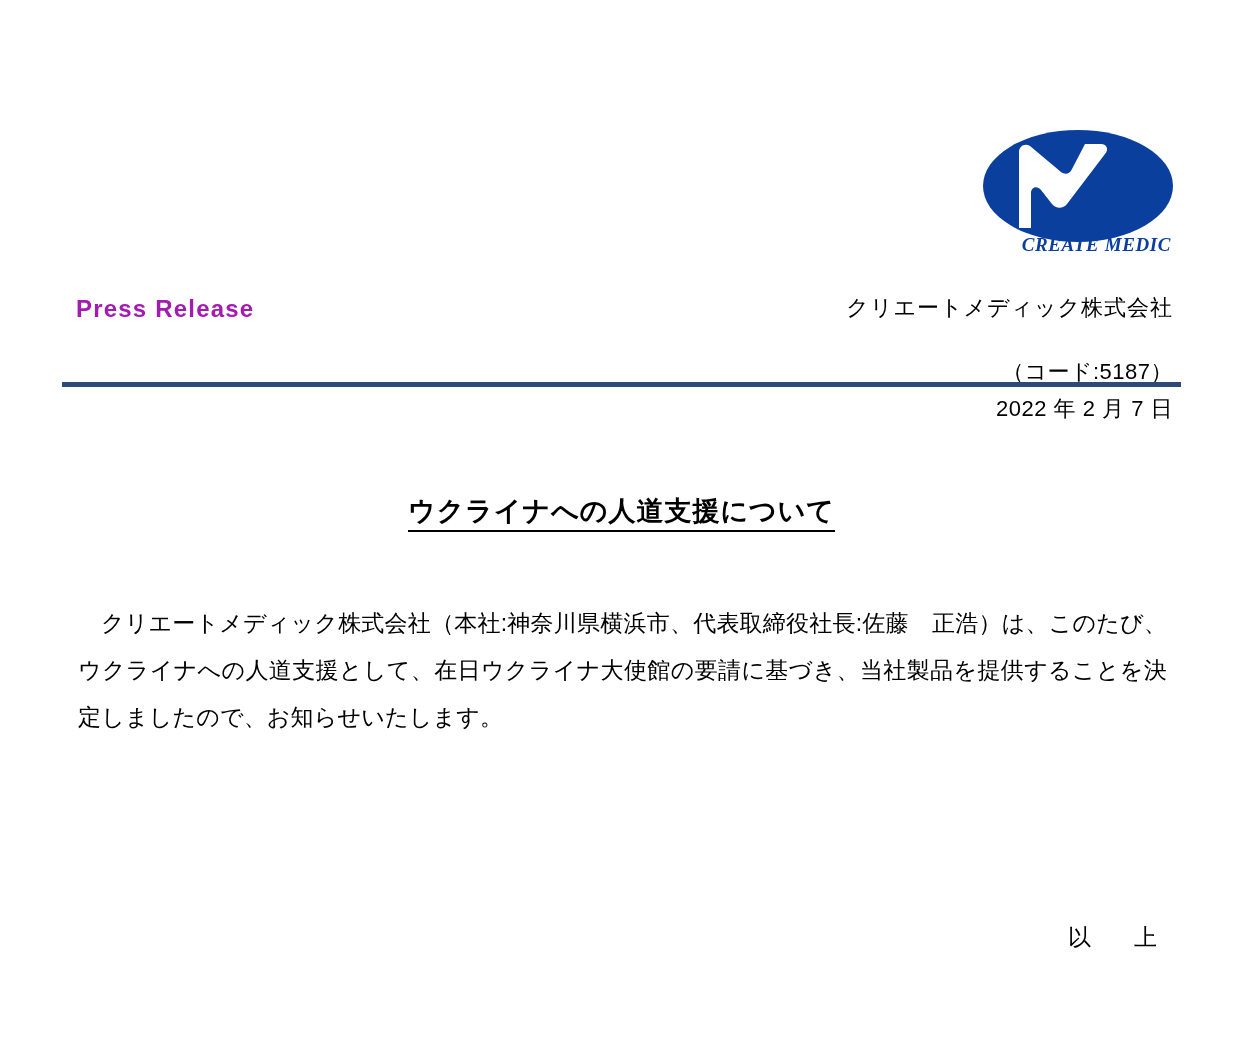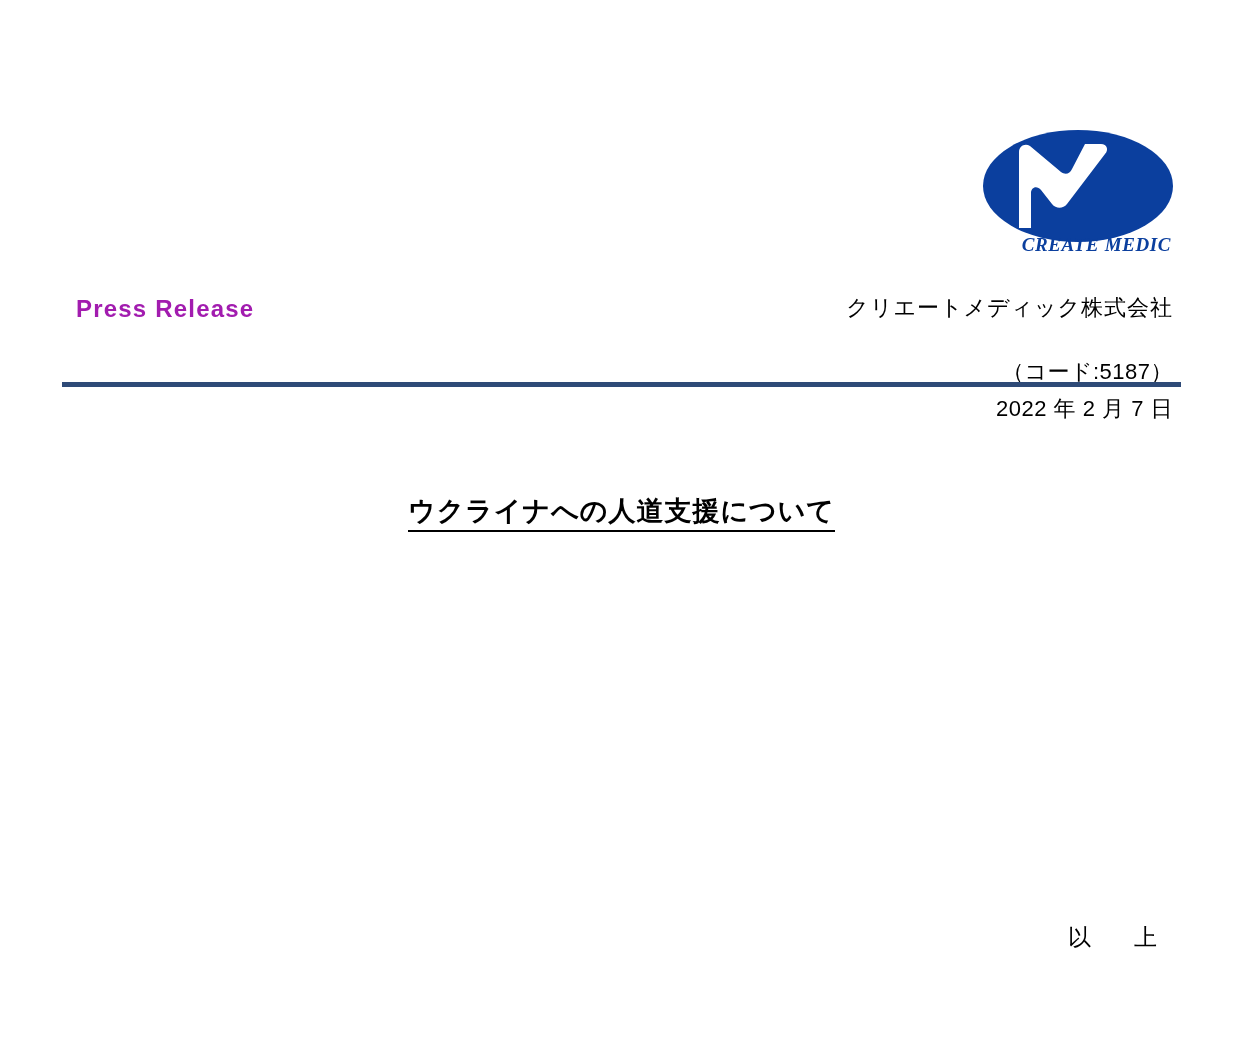--- a/index.html
+++ b/index.html
@@ -187,17 +187,18 @@
     <div class="company-code">（コード:5187）</div>
     <div class="rule"></div>
     <div class="doc-date">2022 年 2 月 7 日</div>
   </div>
 
   <div class="title">
     <span>ウクライナへの人道支援について</span>
   </div>
 
   <div class="body-text">
+    <p>クリエートメディック株式会社（本社:神奈川県横浜市、代表取締役社長:佐藤　正浩）は、このたび、ウクライナへの人道支援として、在日ウクライナ大使館の要請に基づき、当社製品を提供することを決定しましたので、お知らせいたします。</p>
   </div>
 
   <div class="closing">以　上</div>
 
 </div>
 
 </body></html>

